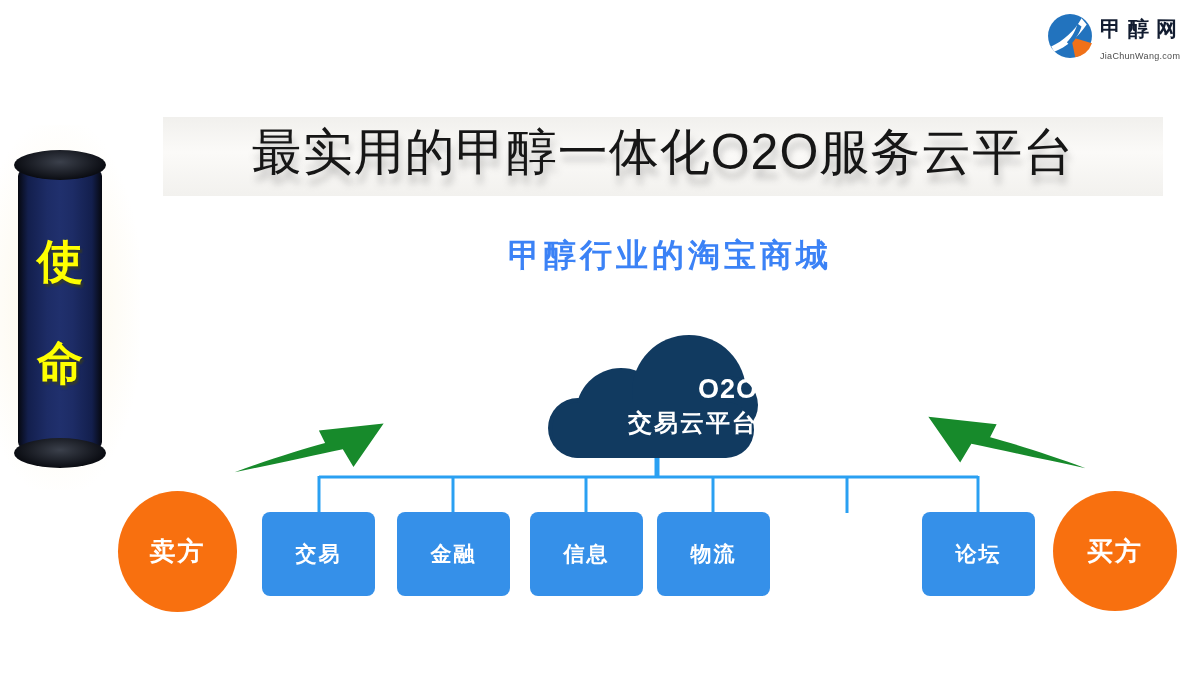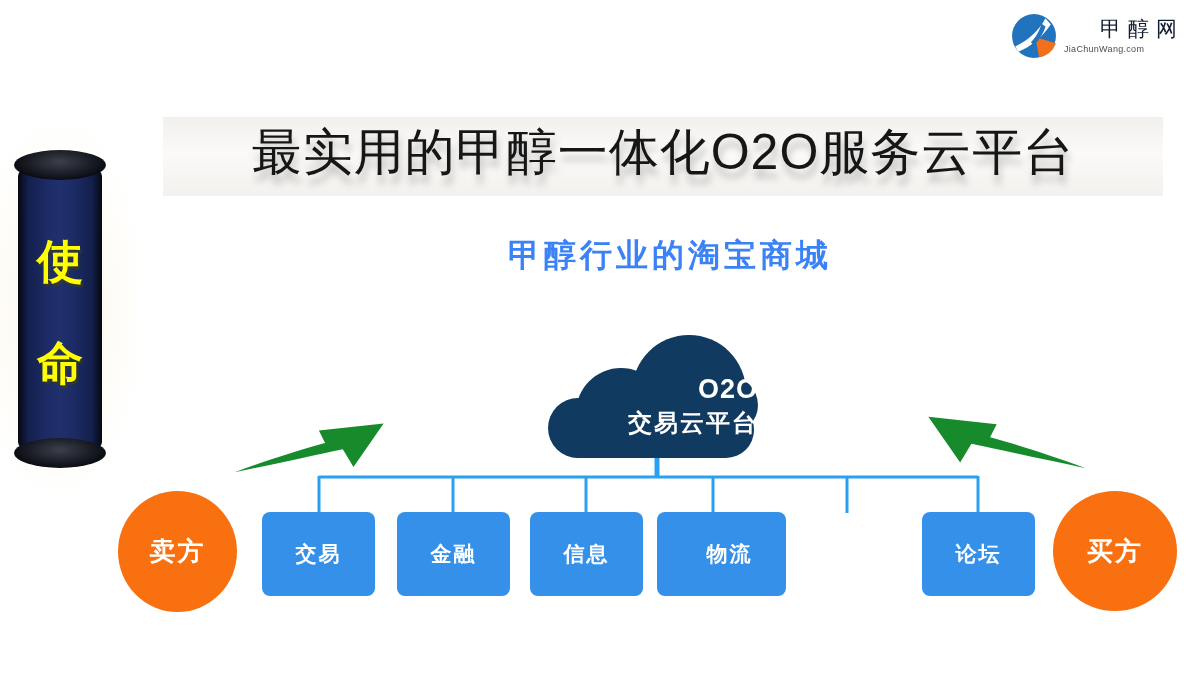--- a/index.html
+++ b/index.html
@@ -9,22 +9,22 @@
   }
   
   .left-glow{
     position:absolute;left:0;top:125px;width:140px;height:365px;
     background:radial-gradient(ellipse at 42% 50%, rgba(250,240,212,.6), rgba(255,255,255,0) 75%);
   }
   
   .logo{position:absolute;right:16px;top:13px;display:flex;align-items:flex-start;gap:7px;}
   .logo-icon{width:46px;height:46px;flex:0 0 auto;}
   .logo-text{display:flex;flex-direction:column;align-items:flex-start;padding-top:3px;}
-  .logo-brand{font-size:21px;font-weight:normal;letter-spacing:7px;color:#121c30;line-height:1.25;white-space:nowrap;margin-left:36px;}
-  .logo-domain{font-size:9px;color:#4d4d4d;margin-top:2px;letter-spacing:.3px;}
+  .logo-brand{font-size:21px;font-weight:bold;letter-spacing:7px;color:#121c30;line-height:1.25;white-space:nowrap;}
+  .logo-domain{font-size:9px;color:#4d4d4d;margin-top:9px;letter-spacing:.3px;}
   
   .pillar{position:absolute;left:14px;top:150px;width:92px;height:318px;}
   .pillar-body{
     position:absolute;left:4px;right:4px;top:10px;bottom:10px;
     background:linear-gradient(90deg,#06080f 0%,#131f4d 12%,#1d2c66 35%,#20306d 50%,#1d2c66 65%,#131f4d 88%,#06080f 100%);
     border-radius:42px/16px;
   }
   .pillar-cap{position:absolute;left:0;right:0;height:30px;border-radius:50%;
     background:radial-gradient(ellipse at 50% 40%, #3b404b 0%, #0b0d13 70%);}
   .cap-top{top:0;}
@@ -71,21 +71,21 @@
   .arrow-right{left:922px;top:412px;transform:scaleX(-1);}
   .arrow path{fill:var(--arrow-green,#178a2b);}
   
   .module{
     position:absolute;top:512px;width:113px;height:84px;
     background:var(--module-blue,#3590e9);border-radius:8px;
     display:flex;align-items:center;justify-content:center;
     color:#fff;font-size:21px;font-weight:bold;letter-spacing:2px;
   }
   .m0{left:262px;} .m1{left:397px;} .m2{left:530px;}
-  .m3{left:657px;padding-left:16px;} .m4{left:791px;} .m5{left:922px;}
+  .m3{left:657px;} .m4{left:791px;} .m5{left:922px;}
   
   .actor{
     position:absolute;border-radius:50%;background:var(--actor-orange,#f8700f);
     display:flex;align-items:center;justify-content:center;
     color:#fff;font-size:26px;font-weight:bold;letter-spacing:2px;
   }
   .actor-seller{left:118px;top:491px;width:119px;height:121px;}
   .actor-buyer{left:1053px;top:491px;width:124px;height:120px;}
   .logo-blue{fill:#2273be;}
   .logo-orange{fill:#f07119;}

